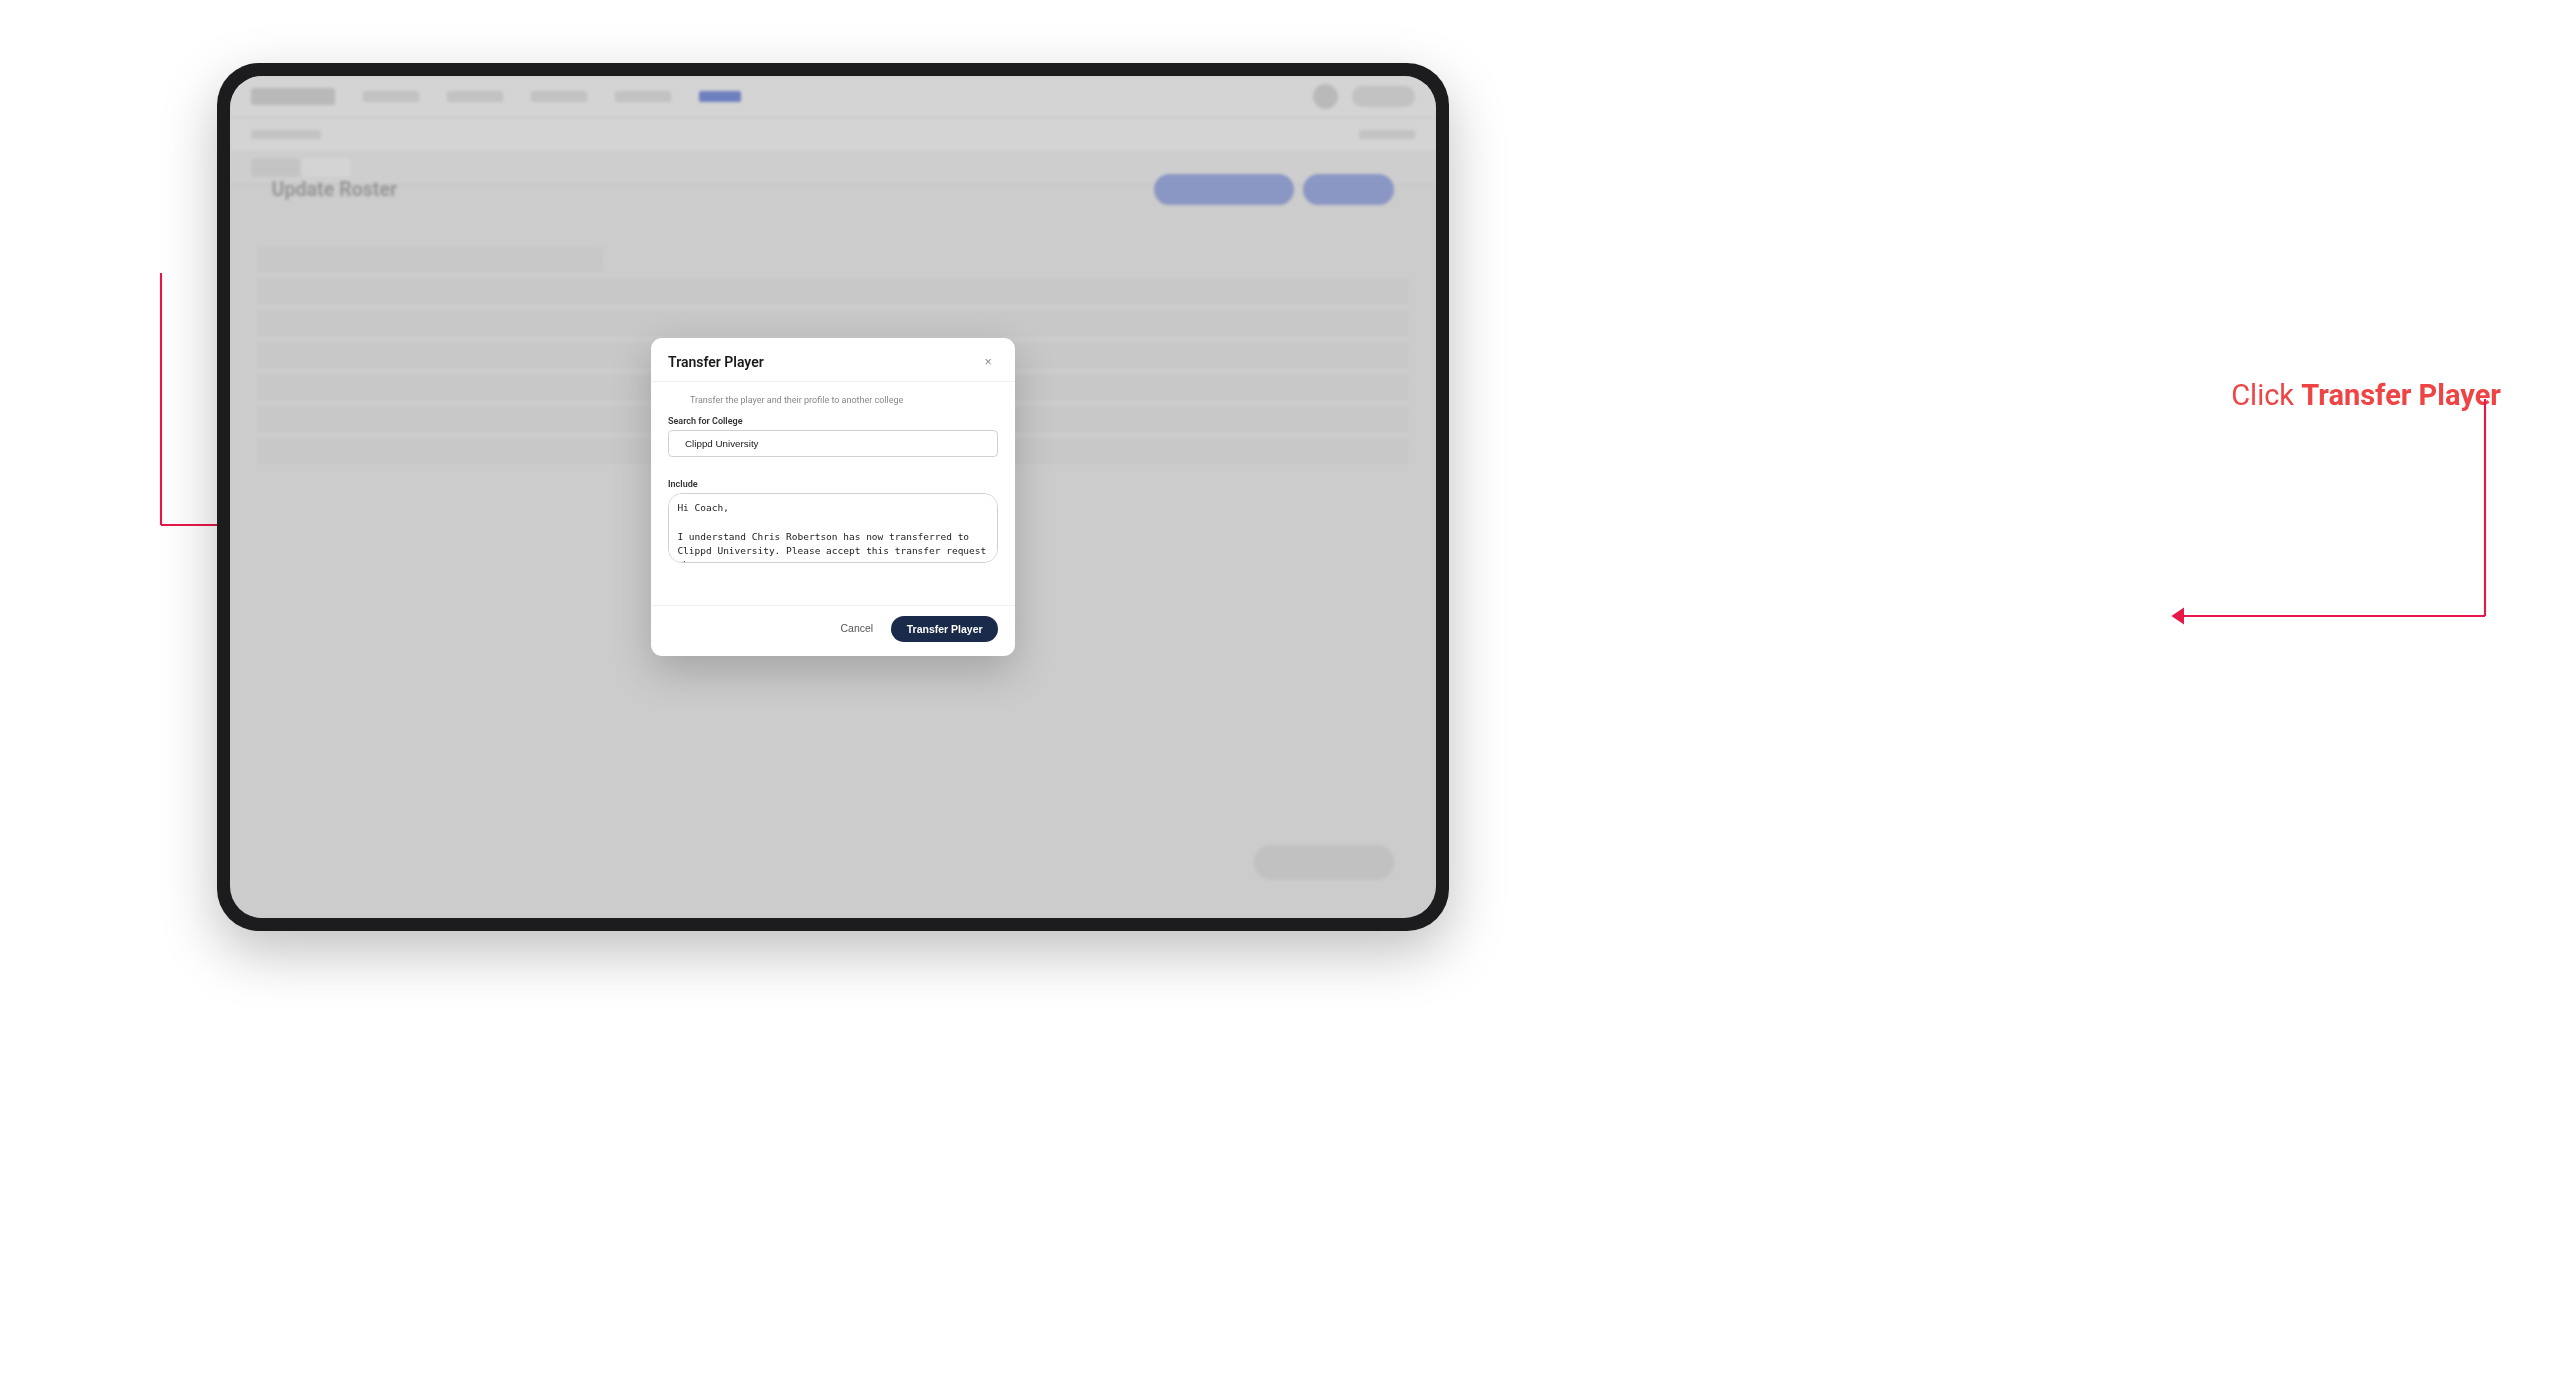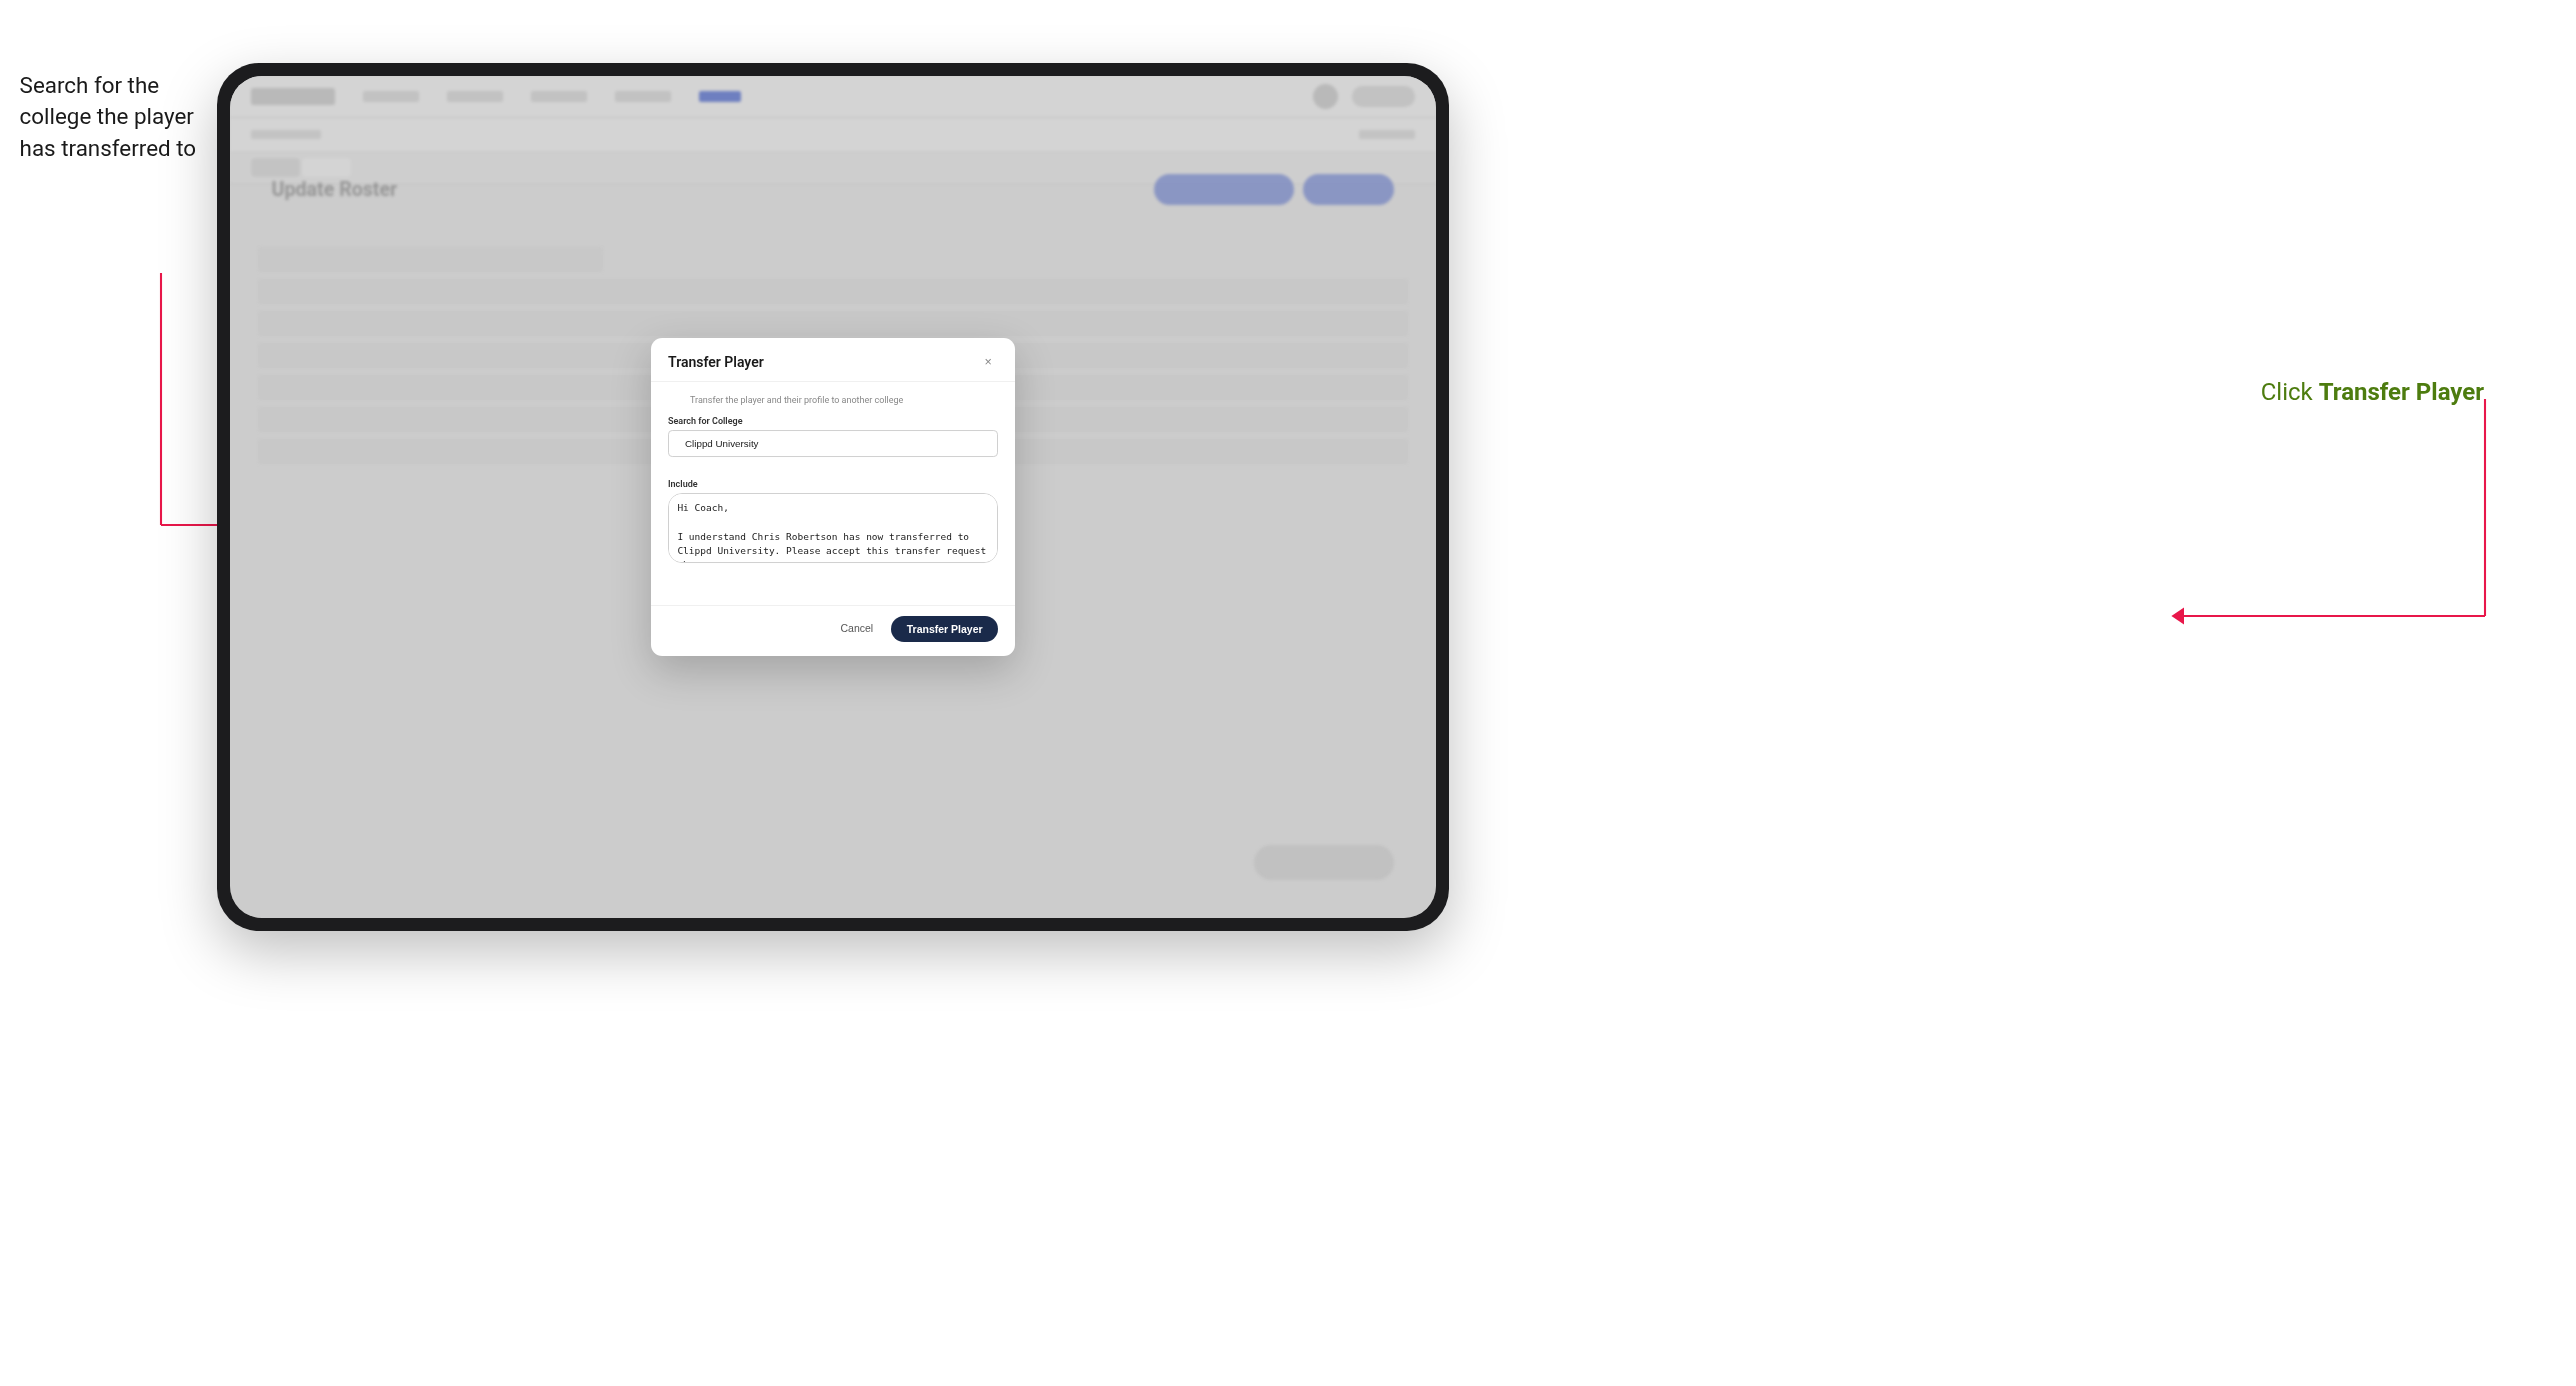--- a/index.html
+++ b/index.html
@@ -22,24 +22,24 @@
     .annotation-text {
       font-size: 22.4px;
       line-height: 1.4;
       color: #1a1a1a;
       margin-bottom: 28px;
     }
 
     
     .annotation-right {
       position: absolute;
-      right: 92px;
+      right: 75px;
       top: 378px;
-      font-size: 24px;
-      color: #4d7c0f;
+      font-size: 29px;
+      color: #ef4444;
       white-space: nowrap;
     }
     .annotation-right strong {
       font-weight: 700;
     }
 
     
     .tablet-device {
       position: absolute;
       left: 217px;
@@ -327,21 +327,20 @@
       padding: 7px 15.4px;
       font-size: 10.5px;
       font-weight: 600;
       cursor: pointer;
     }
   </style>
 </head>
 <body>
 
 <div class="annotation-left">
-  <p class="annotation-text">Search for the college the player has transferred to</p>
 </div>
 
 <div class="annotation-right">
   <span>Click </span><strong>Transfer Player</strong>
 </div>
 
 <svg style="position:absolute;left:105px;top:273px;overflow:visible;" width="350" height="280" viewBox="0 0 500 400">
 
   <line x1="80" y1="0" x2="80" y2="360" stroke="#e8174a" stroke-width="3"></line>
 

